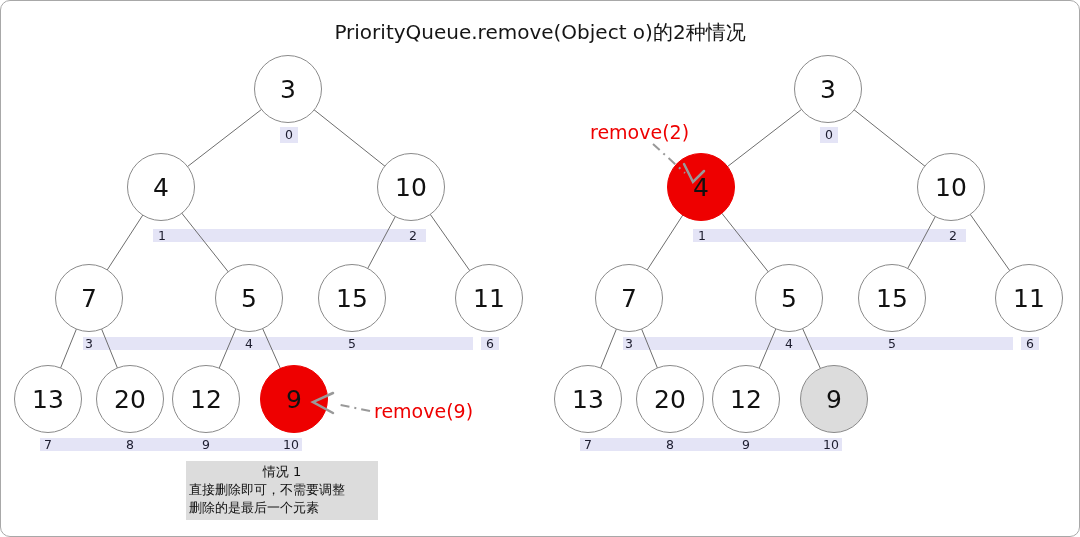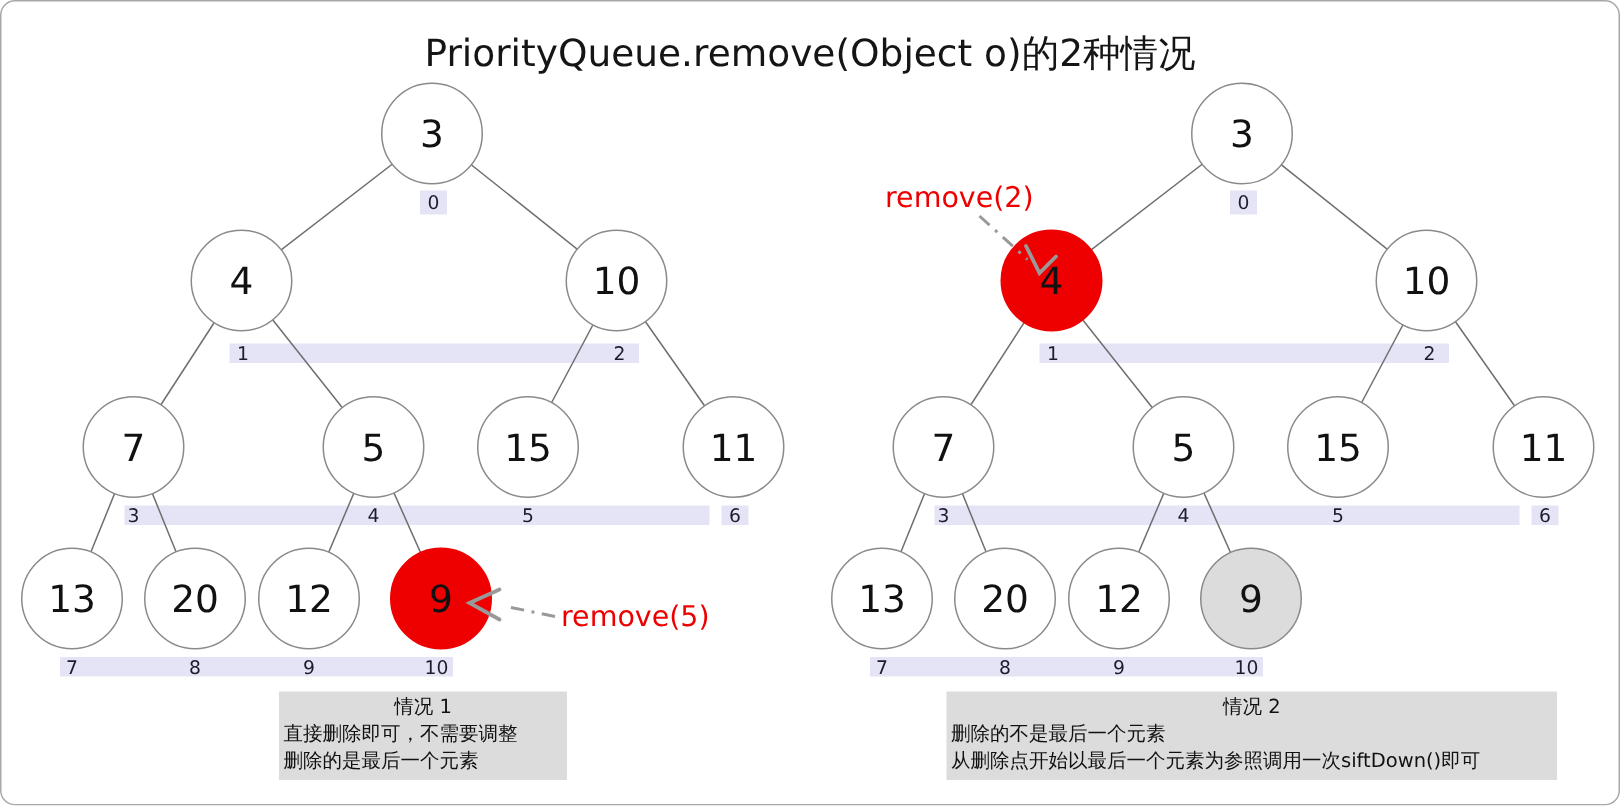--- a/index.html
+++ b/index.html
@@ -3,21 +3,21 @@
 <meta charset="utf-8">
 <style>
   html,body{margin:0;padding:0;background:#fff;}
   .canvas{
     position:relative;width:1080px;height:537px;box-sizing:border-box;
     background:#fff;border:1px solid #a8a8a8;border-radius:10px;overflow:hidden;
     font-family:"DejaVu Sans","Liberation Sans",sans-serif;color:#111;
   }
   .title{
     position:absolute;top:18px;left:0;right:0;text-align:center;
-    font-size:25px;color:#151515;z-index:6;
+    font-size:20px;color:#151515;z-index:6;
   }
   svg.layer{position:absolute;left:0;top:0;pointer-events:none;}
   #edges-layer{z-index:2;}
   #arrows-layer{z-index:5;}
   line.edge{stroke:var(--edge-gray);stroke-width:1;}
   .arrow-line{stroke:var(--arrow-gray);stroke-width:2;stroke-dasharray:9 5 2 5;fill:none;}
   .arrow-head{stroke:var(--arrow-gray);stroke-width:2.5;fill:none;stroke-linecap:round;}
   .node{
     position:absolute;width:68px;height:68px;box-sizing:border-box;border-radius:50%;
     background:#fff;border:1px solid var(--node-border);
@@ -129,28 +129,23 @@
   <div class="node" style="left:711px;top:364px">12</div>
   <div class="node gray" style="left:799px;top:364px">9</div>
 
   <svg id="arrows-layer" class="layer" width="1080" height="537">
     <line class="arrow-line" x1="369" y1="410" x2="335" y2="403"></line>
     <polyline class="arrow-head" points="332,392 312,401 332,412"></polyline>
     <line class="arrow-line" x1="652" y1="143" x2="684" y2="172"></line>
     <polyline class="arrow-head" points="683,163 692,181 703,170"></polyline>
   </svg>
 
-  <div class="annotation" style="left:373px;top:399px">remove(5)</div>
+  <div class="annotation" style="left:373px;top:399px">remove(9)</div>
   <div class="annotation" style="left:589px;top:120px">remove(2)</div>
 
   <div class="caption" style="left:185px;top:460px;width:192px;height:59px">
     <div class="cap-title">情况 1</div>
     <div>直接删除即可，不需要调整</div>
     <div>删除的是最后一个元素</div>
   </div>
 
-  <div class="caption" style="left:630px;top:460px;width:407px;height:59px">
-    <div class="cap-title">情况 2</div>
-    <div>删除的不是最后一个元素</div>
-    <div>从删除点开始以最后一个元素为参照调用一次siftDown()即可</div>
-  </div>
 
 </div>
 
 </body></html>

